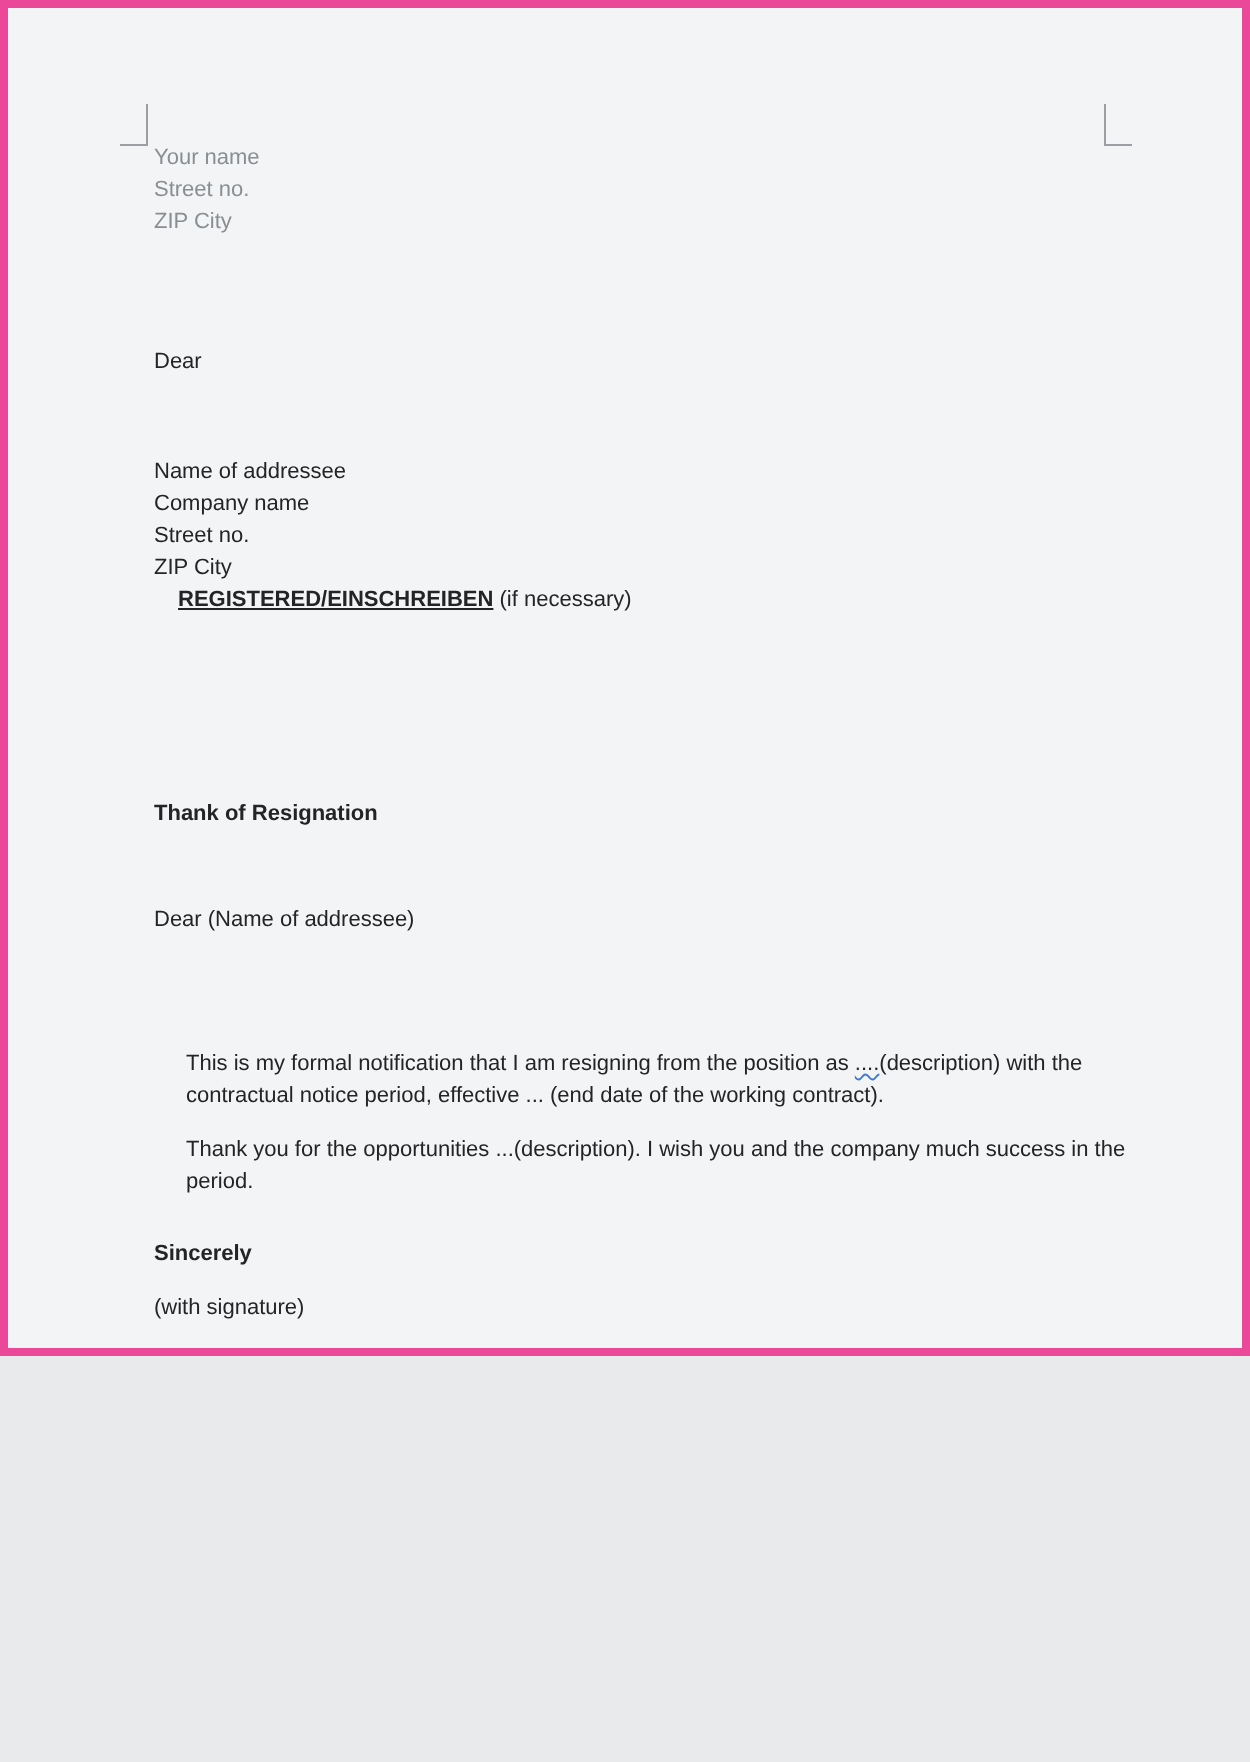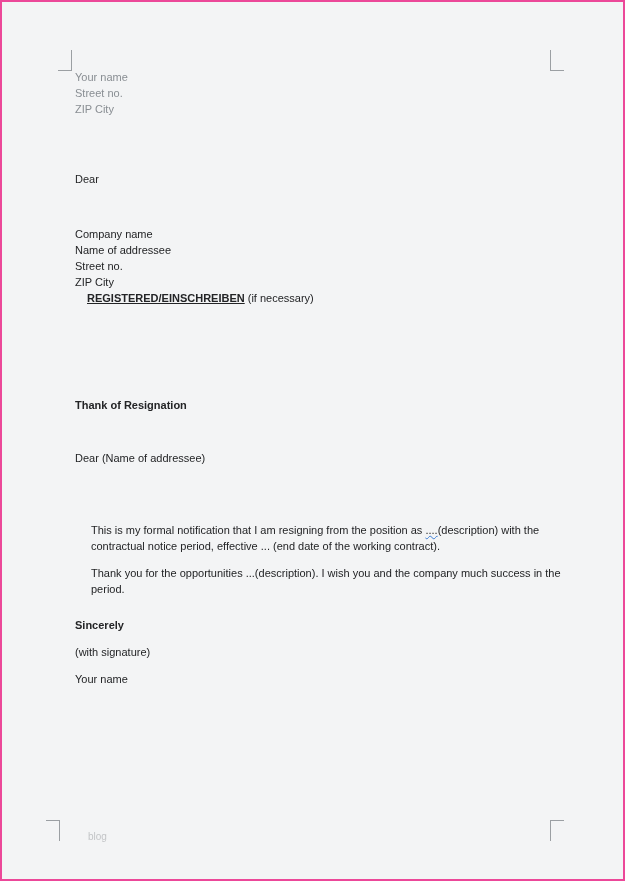--- a/index.html
+++ b/index.html
@@ -1,21 +1,21 @@
 <!DOCTYPE html>
 <html><head>
 <meta charset="utf-8">
 <style>
   html,body { margin:0; padding:0; background:#e9eaeb; }
   .page {
     position:relative;
-    width:625px; height:881px;
+    width:625px; height:678px;
     margin:0 auto;
     background:#f3f4f5;
-    border:2px solid #ec4899;
+    border:4px solid #ec4899;
     box-sizing:border-box;
     overflow:hidden;
     font-family:"Liberation Sans", sans-serif;
     font-size:11px;
     color:#232426;
   }
   .abs { position:absolute; left:73px; }
   .crop { position:absolute; width:13px; height:20px; }
   .crop.tl { left:56px;  top:48px;  border-right:1px solid #9b9fa3; border-bottom:1px solid #9b9fa3; }
   .crop.tr { left:548px; top:48px;  border-left:1px solid #9b9fa3;  border-bottom:1px solid #9b9fa3; }
@@ -52,22 +52,22 @@
 
   <div class="abs sender">
     <div>Your name</div>
     <div>Street no.</div>
     <div>ZIP City</div>
   </div>
 
   <div class="abs dateline">Dear</div>
 
   <div class="abs recipient">
+    <div>Name of addressee</div>
     <div>Company name</div>
-    <div>Name of addressee</div>
     <div>Street no.</div>
     <div>ZIP City</div>
     <div><span class="registered-strong">REGISTERED/EINSCHREIBEN</span><span> (if necessary)</span></div>
   </div>
 
   <div class="abs subject">Thank of Resignation</div>
 
   <div class="abs salutation">Dear (Name of addressee)</div>
 
   <p class="abs para p1"><span>This is my formal notification that I am resigning from the position as </span><span class="dots">....</span><span>(description) with the contractual notice period, effective ... (end date of the working contract).</span></p>

